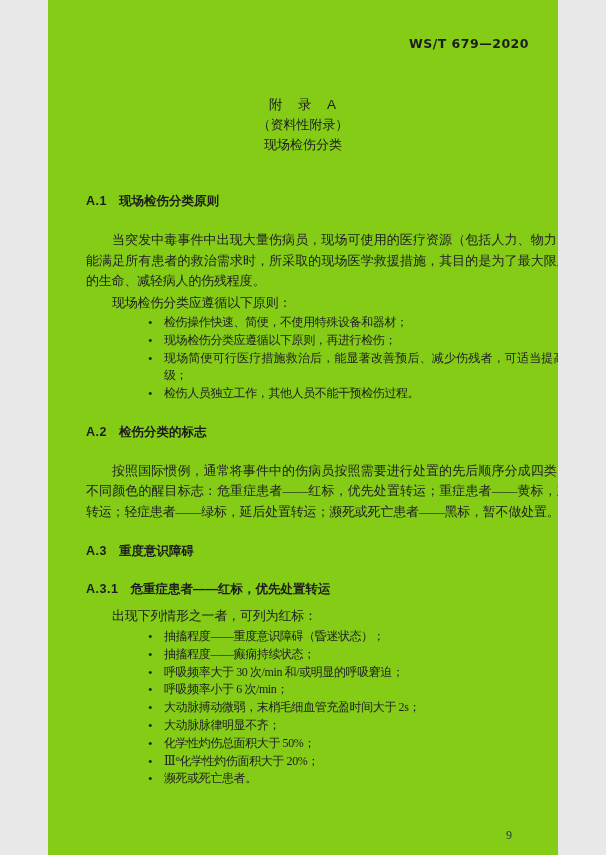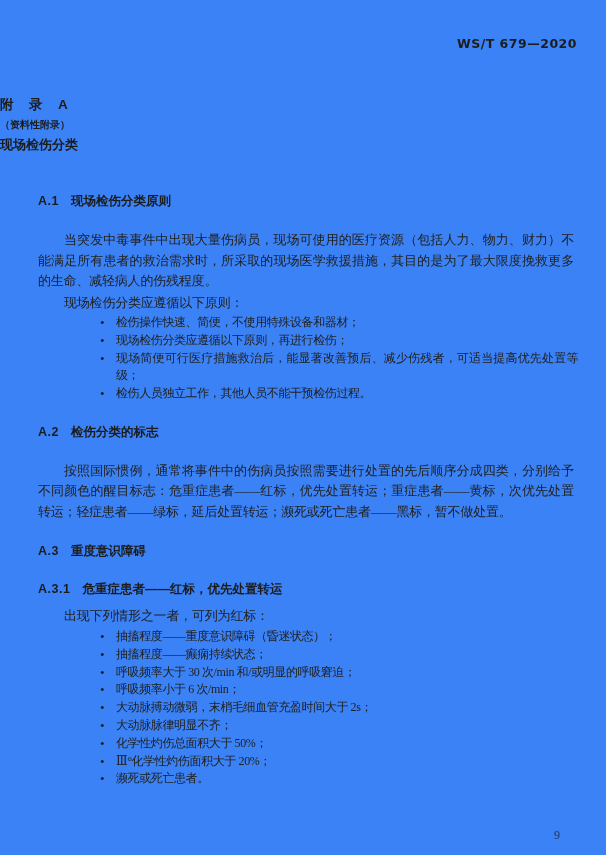--- a/index.html
+++ b/index.html
@@ -2,24 +2,24 @@
 <html><head>
 <meta charset="utf-8">
 <style>
   html, body {
     margin: 0;
     padding: 0;
     background: #e8e8e8;
   }
   .page {
     position: relative;
-    width: 606px;
+    width: 510px;
     height: 855px;
     margin: 0 auto;
-    background: #3b82f6;
+    background: #84cc16;
     color: #212121;
     font-family: "Liberation Serif", "DejaVu Serif", serif;
     overflow: hidden;
     box-sizing: border-box;
     padding-left: 8px;
   }
   .doc-header {
     position: absolute;
     top: 36px;
     right: 29px;
@@ -27,27 +27,27 @@
     font-weight: bold;
     font-size: 12.5px;
     letter-spacing: 0.5px;
     color: #1c1c1c;
   }
   .title-block {
     position: absolute;
     top: 95px;
     left: 0;
     width: 100%;
-    text-align: left;
+    text-align: center;
     font-family: "Liberation Sans", "DejaVu Sans", sans-serif;
-    font-weight: bold;
+    font-weight: normal;
     color: #1c1c1c;
   }
   .title-line1 { font-size: 13.5px; line-height: 20px; letter-spacing: 1px; }
-  .title-line2 { font-size: 10px;   line-height: 20px; }
+  .title-line2 { font-size: 13px;   line-height: 20px; }
   .title-line3 { font-size: 13px;   line-height: 20px; }
   .content {
     position: absolute;
     top: 172px;
     left: 38px;
     width: 540px;
   }
   .h2, .h3 {
     font-family: "Liberation Sans", "DejaVu Sans", sans-serif;
     font-weight: bold;

